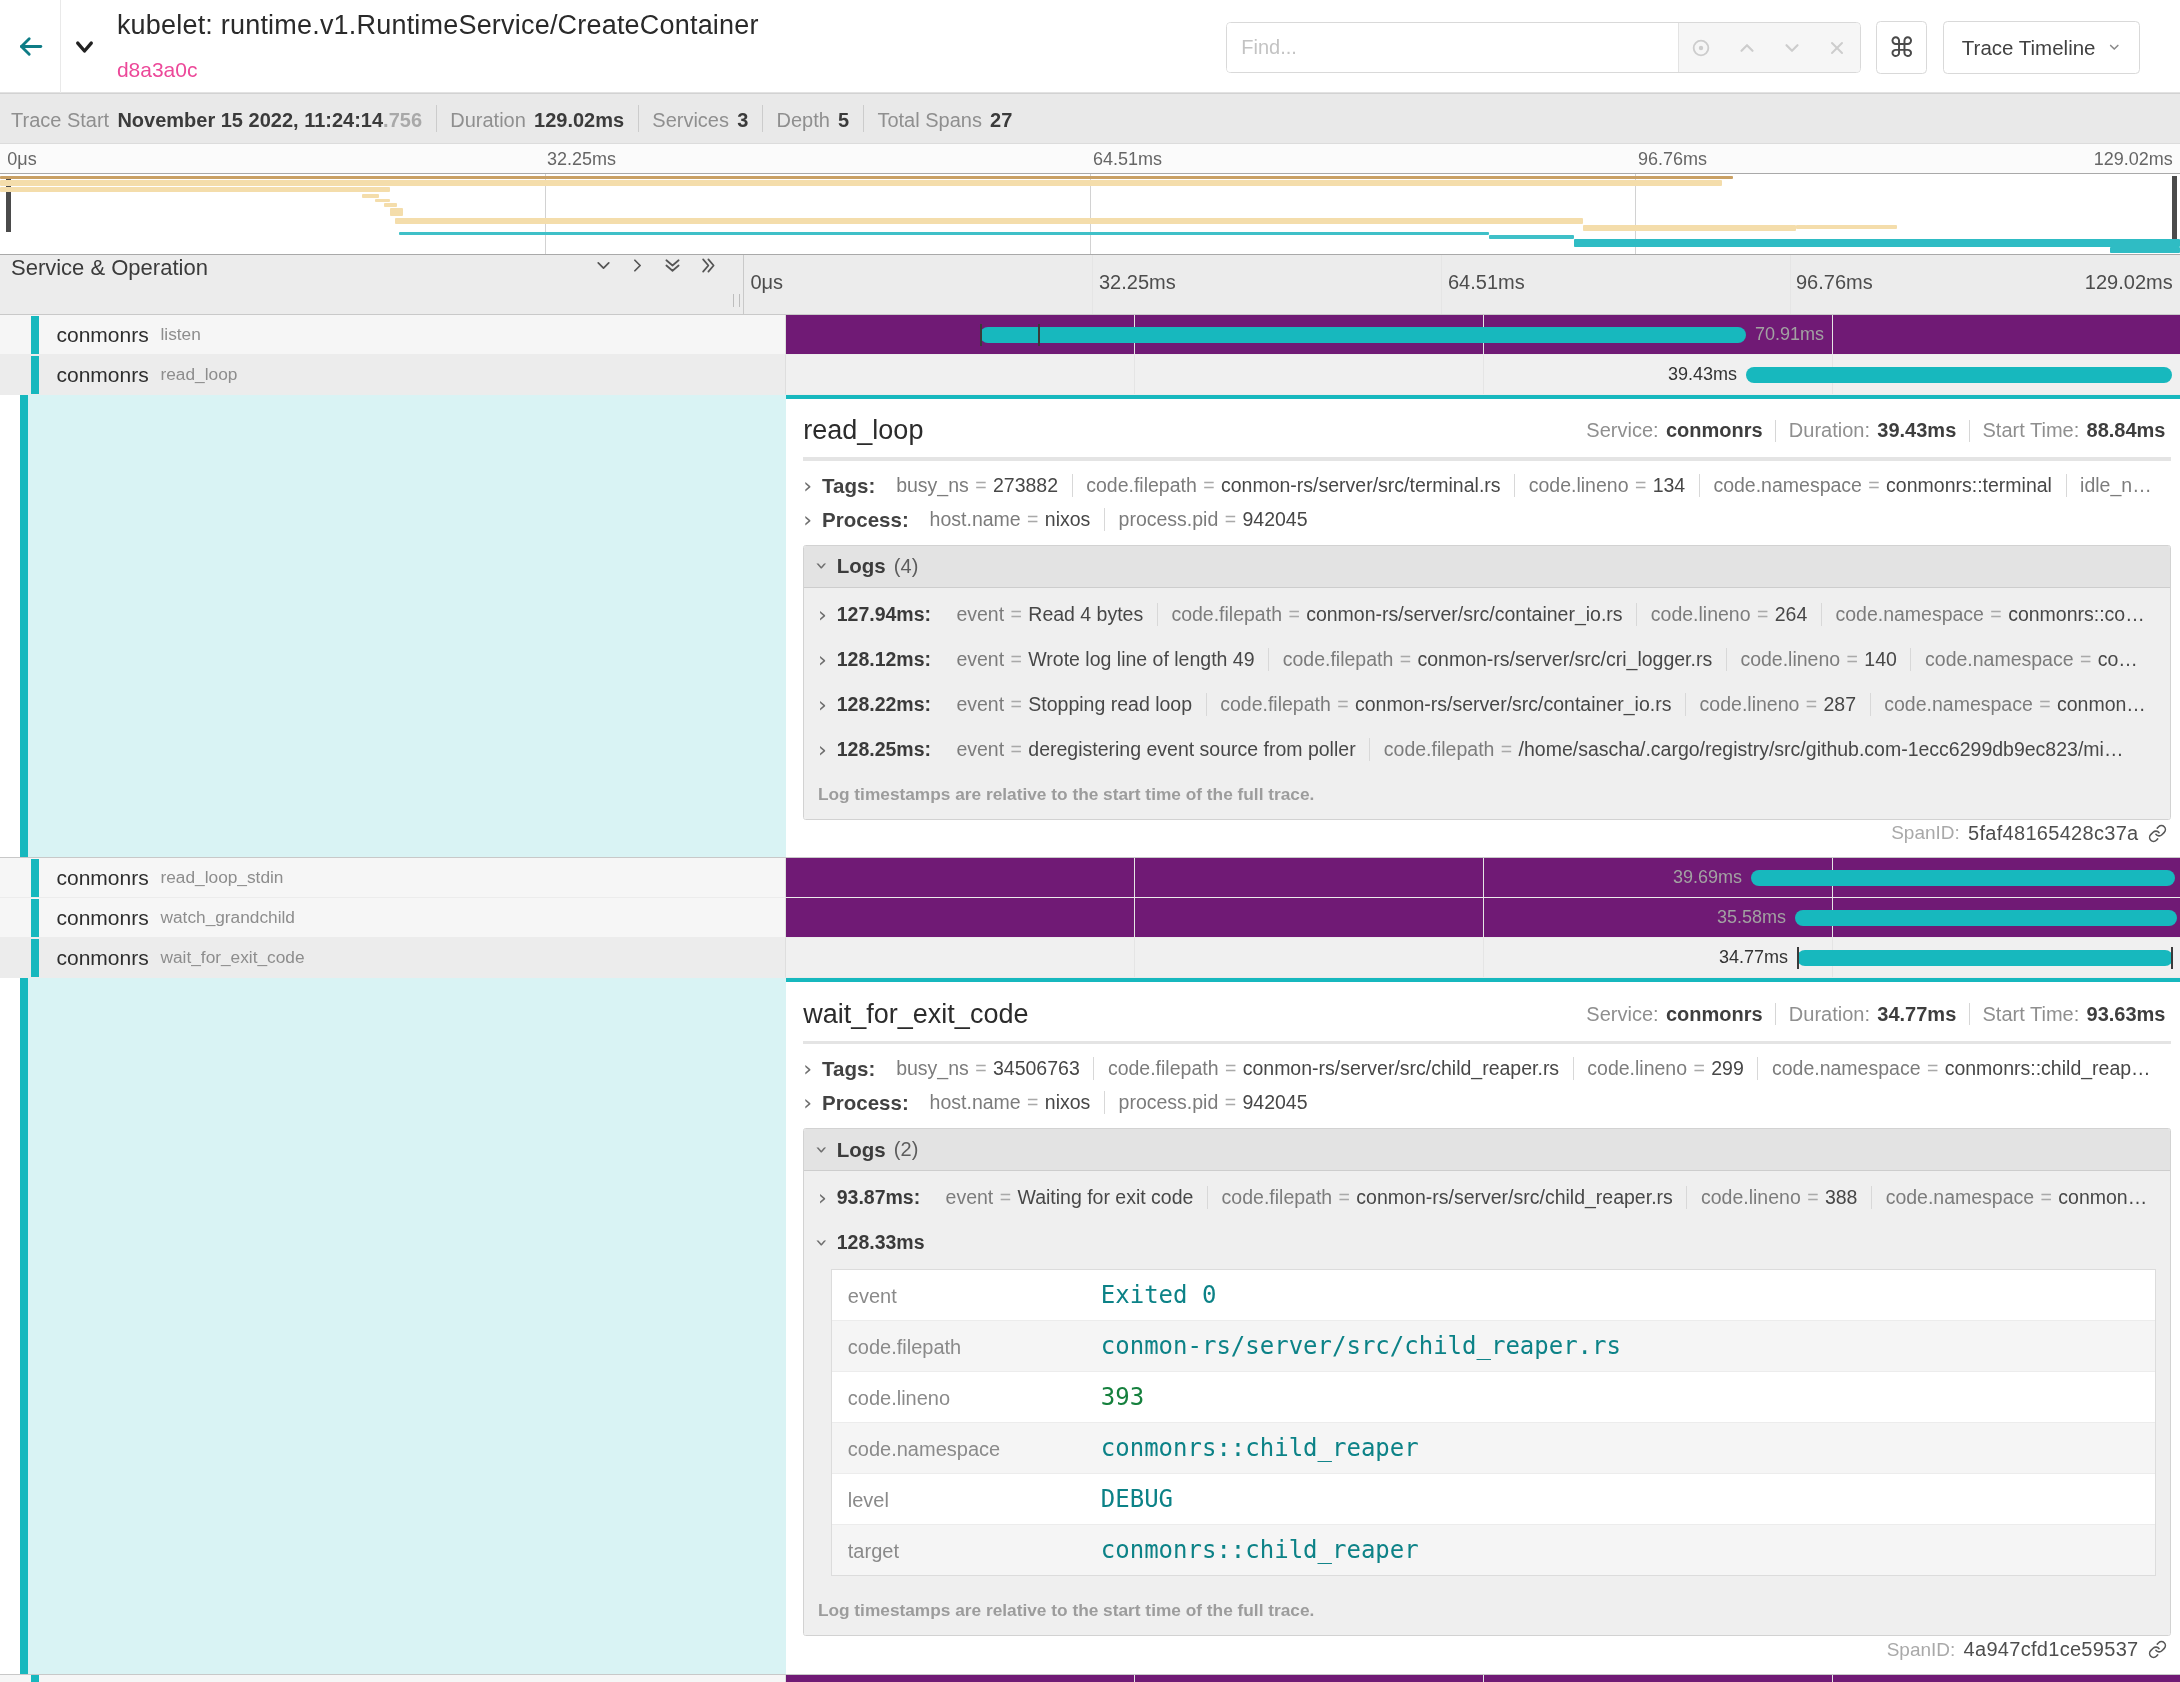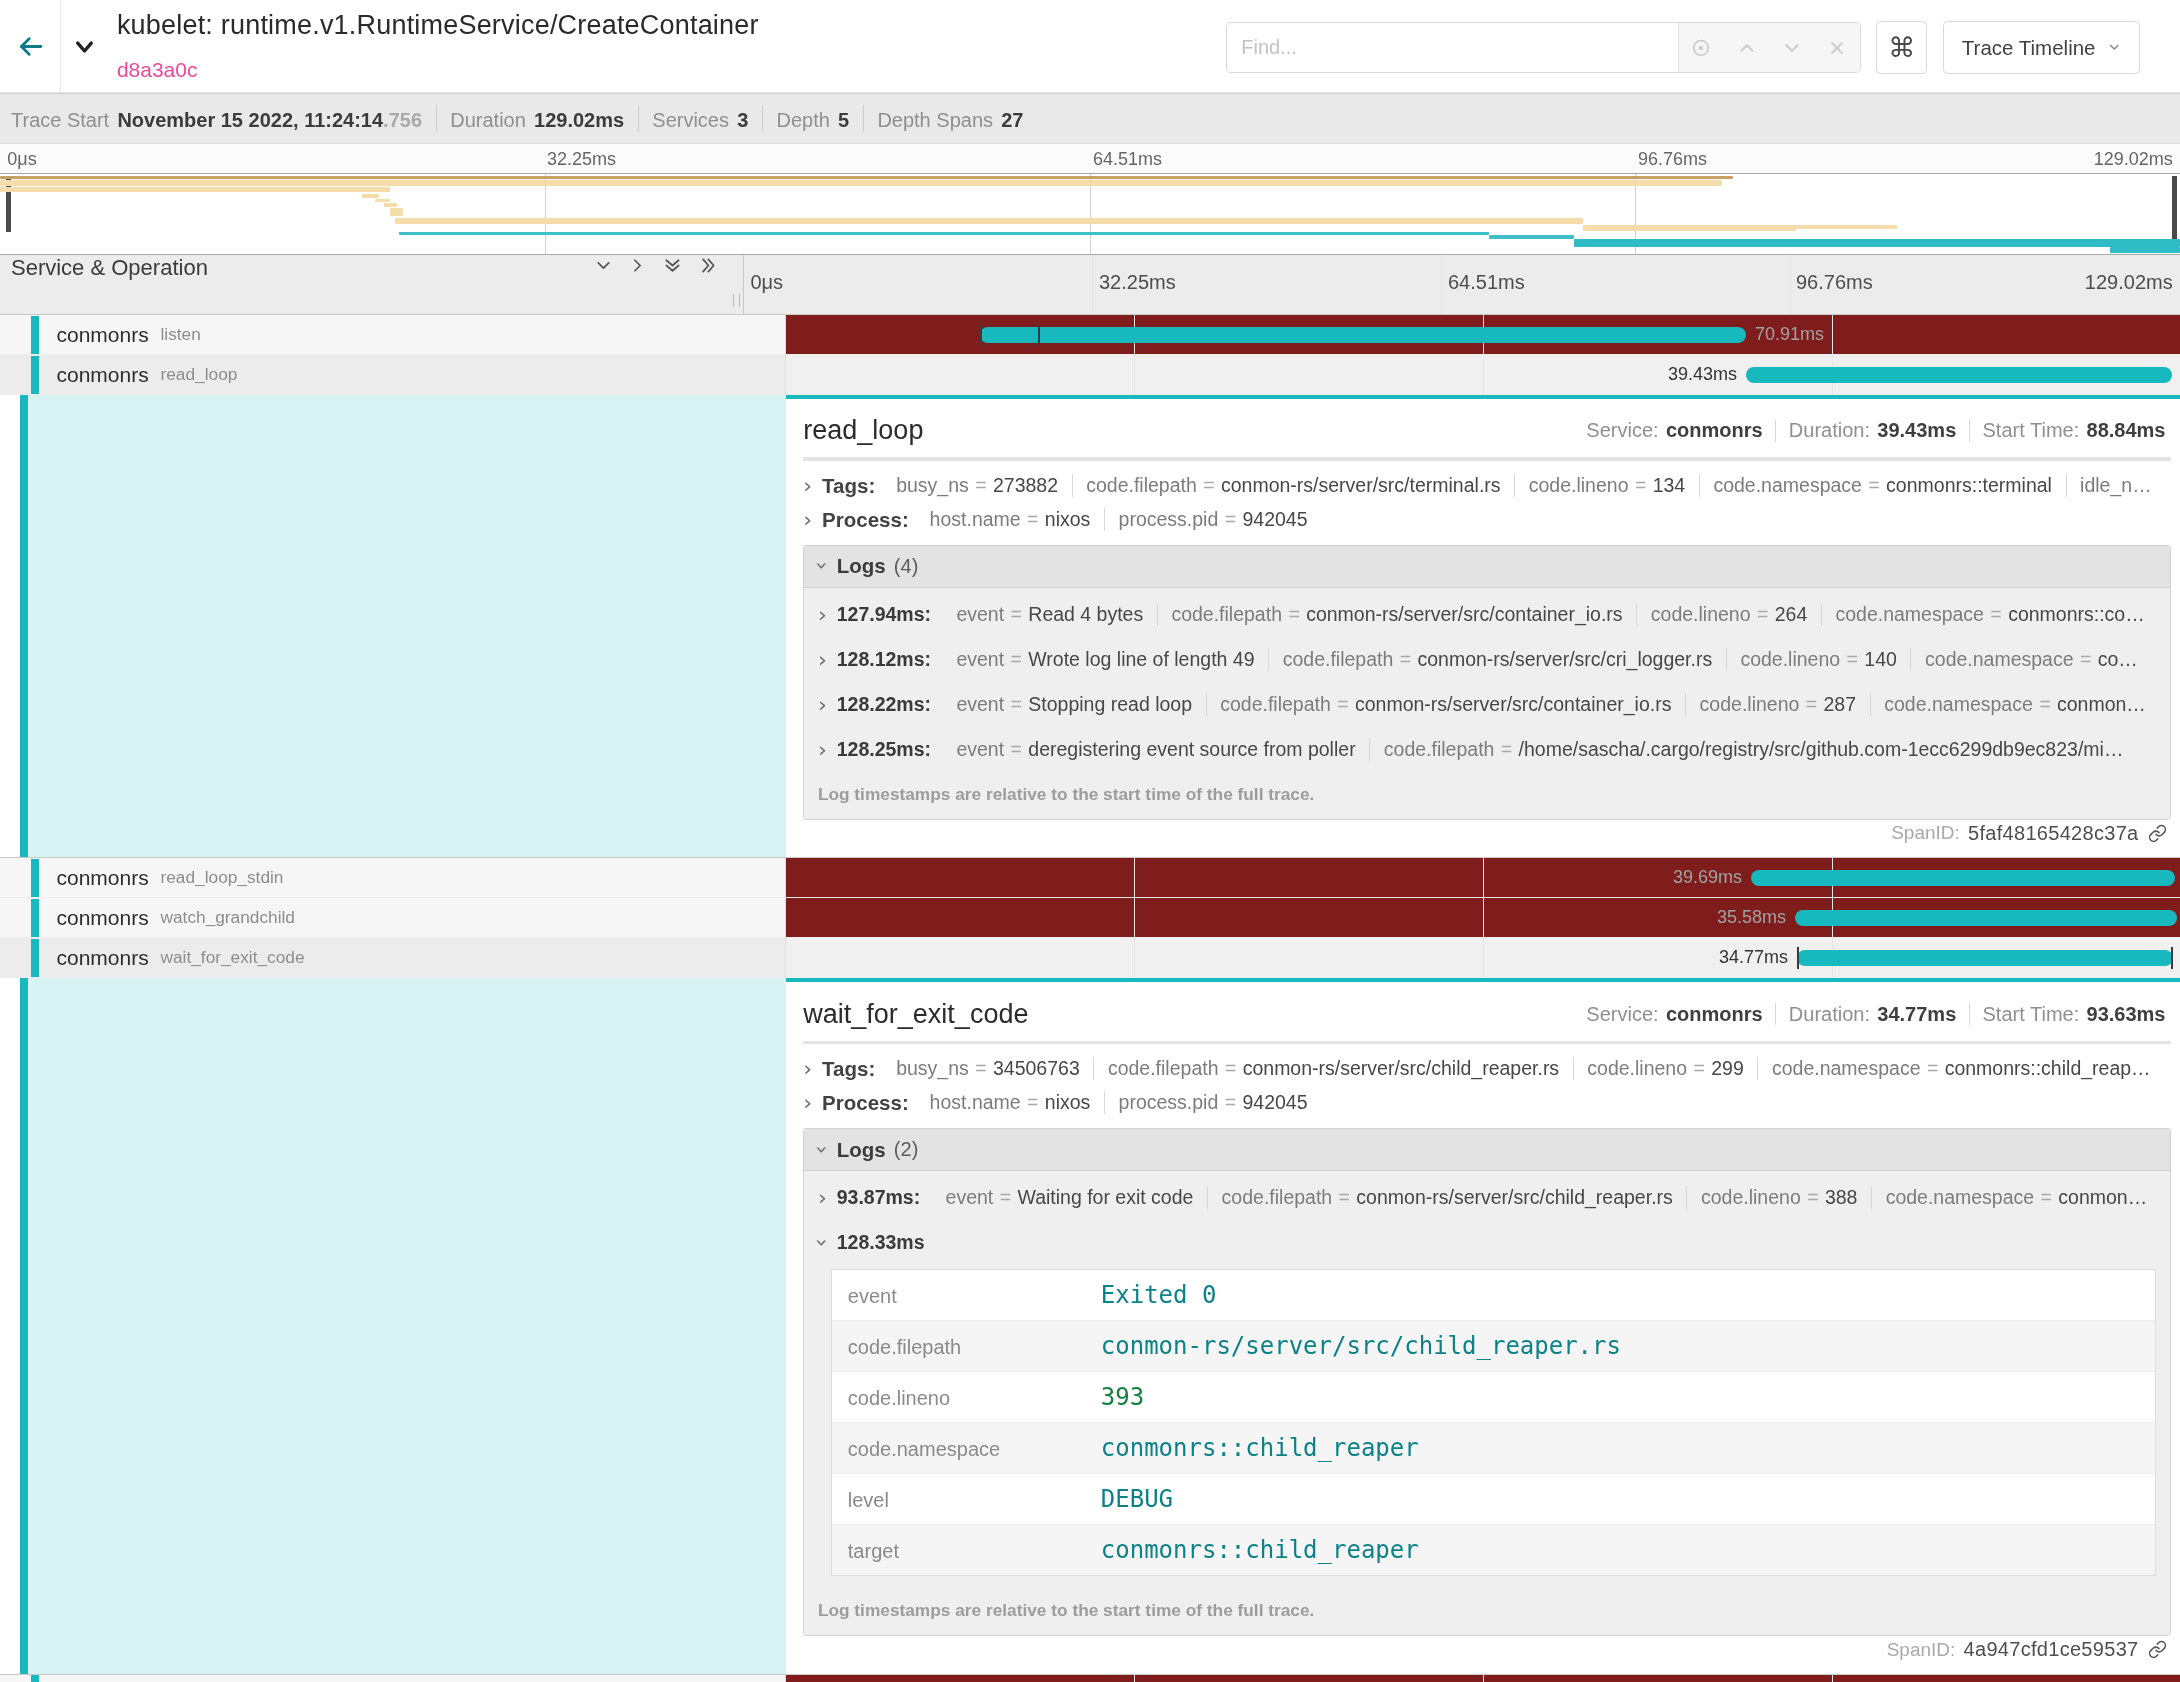--- a/index.html
+++ b/index.html
@@ -47,21 +47,21 @@
   .gh-icons { position:absolute; right:25.5px; display:flex; gap:13.6px; }
   .gh-icons button { background:none; border:none; padding:0; cursor:pointer; color:#555; display:flex; }
   .col-resizer { position:absolute; right:2.7px; bottom:7.3px; width:7.3px; height:12.7px; border-left:1.8px solid #bdbdbd; border-right:1.8px solid #bdbdbd; cursor:col-resize; }
   .gh-right { flex:1; position:relative; }
   .gh-right span { position:absolute; top:16.4px; font-size:20px; color:#4d4d4d; }
 
   
   .row { display:flex; height:40px; }
   .name-cell { width:786px; background:#f6f6f6; border-right:0.9px solid #dedede; border-bottom:0.9px solid #ececec; display:flex; align-items:center; cursor:pointer; }
   .row.sel .name-cell { background:#ececec; }
-  .time-cell { flex:1; position:relative; background:#7f1d1d; border-bottom:0.9px solid #ececec; }
+  .time-cell { flex:1; position:relative; background:#701a75; border-bottom:0.9px solid #ececec; }
   .row.sel .time-cell { background:#f0f0f0; }
   .gl { position:absolute; top:0; bottom:0; width:0.9px; background:#e5e5e5; }
   .acc { width:8.2px; height:38px; background:#17b8be; margin-left:31px; margin-right:17.3px; flex:none; }
   .svc { font-size:21px; color:#2e2e2e; font-weight:500; }
   .op { font-size:17.3px; color:#8d8d8d; margin-left:11.8px; }
   .bar { position:absolute; top:11.8px; height:16.4px; background:#17b8be; border-radius:8.2px; }
   .btick { position:absolute; top:9px; height:22px; width:1.8px; background:#3a3a3a; }
   .dur { position:absolute; top:9px; font-size:18px; color:#a2a2a2; white-space:nowrap; }
   .row.sel .dur { color:#333; }
 
@@ -188,21 +188,21 @@
       </div>
       <div class="sm-item">
         <span class="lbl">Services</span>
         <span class="val">3</span>
       </div>
       <div class="sm-item">
         <span class="lbl">Depth</span>
         <span class="val">5</span>
       </div>
       <div class="sm-item">
-        <span class="lbl">Depth Spans</span>
+        <span class="lbl">Total Spans</span>
         <span class="val">27</span>
       </div>
     </div>
 
   <div class="mmr" id="mmRuler">
       <span style="left: 7.3px;">0μs</span>
       <span style="left: 547px;">32.25ms</span>
       <span style="left: 1093px;">64.51ms</span>
       <span style="left: 1638px;">96.76ms</span>
       <span style="right: 7.3px;">129.02ms</span>

